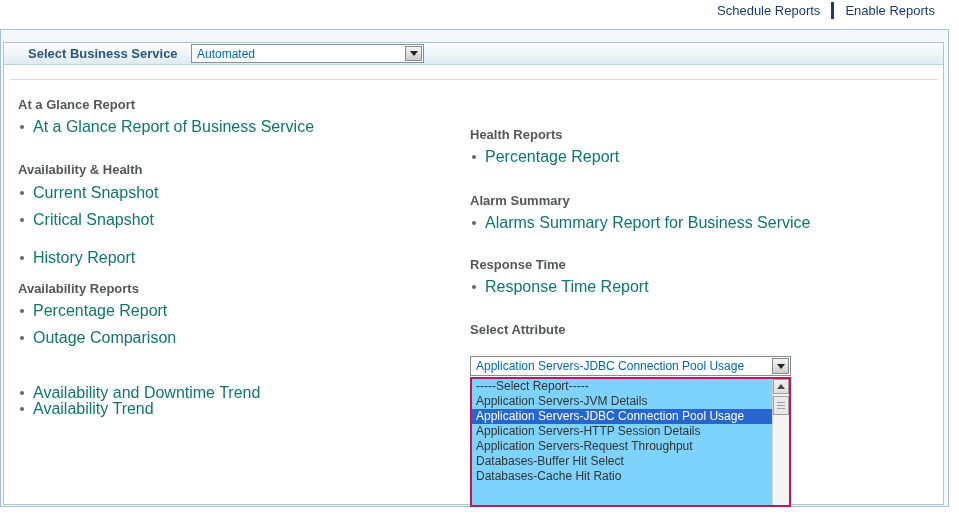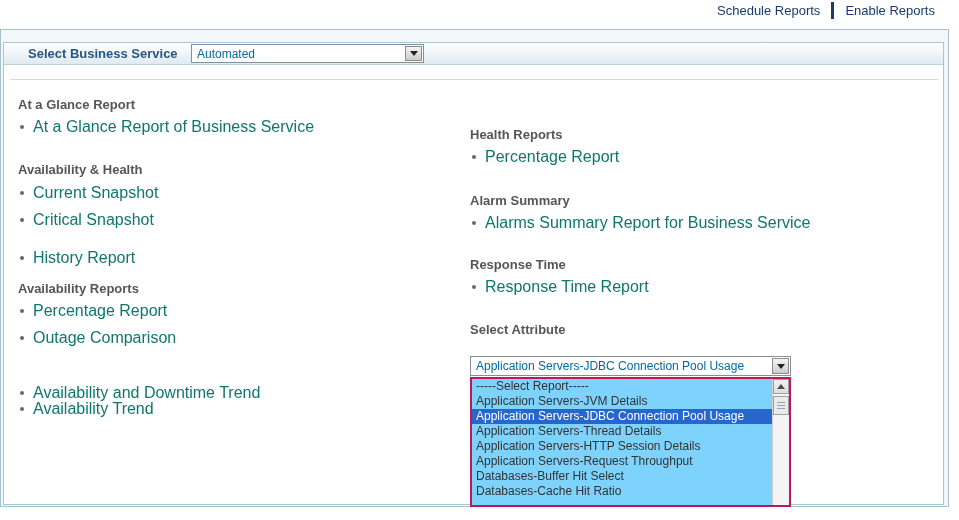--- a/index.html
+++ b/index.html
@@ -130,21 +130,20 @@
     <span class="combo-btn">
         <span class="tri-down"></span>
       </span>
   </div>
 
   <div class="listbox" style="left:470px;top:377px;width:321px;height:130px;">
     <div class="rows">
       <div class="opt">-----Select Report-----</div>
       <div class="opt">Application Servers-JVM Details</div>
       <div class="opt sel">Application Servers-JDBC Connection Pool Usage</div>
-      <div class="opt">Application Servers-Thread Details</div>
       <div class="opt">Application Servers-HTTP Session Details</div>
       <div class="opt">Application Servers-Request Throughput</div>
       <div class="opt">Databases-Buffer Hit Select</div>
       <div class="opt">Databases-Cache Hit Ratio</div>
     </div>
     <div class="vscroll">
       <div class="scroll-btn">
           <span class="tri-up"></span>
         </div>
       <div class="scroll-thumb">

